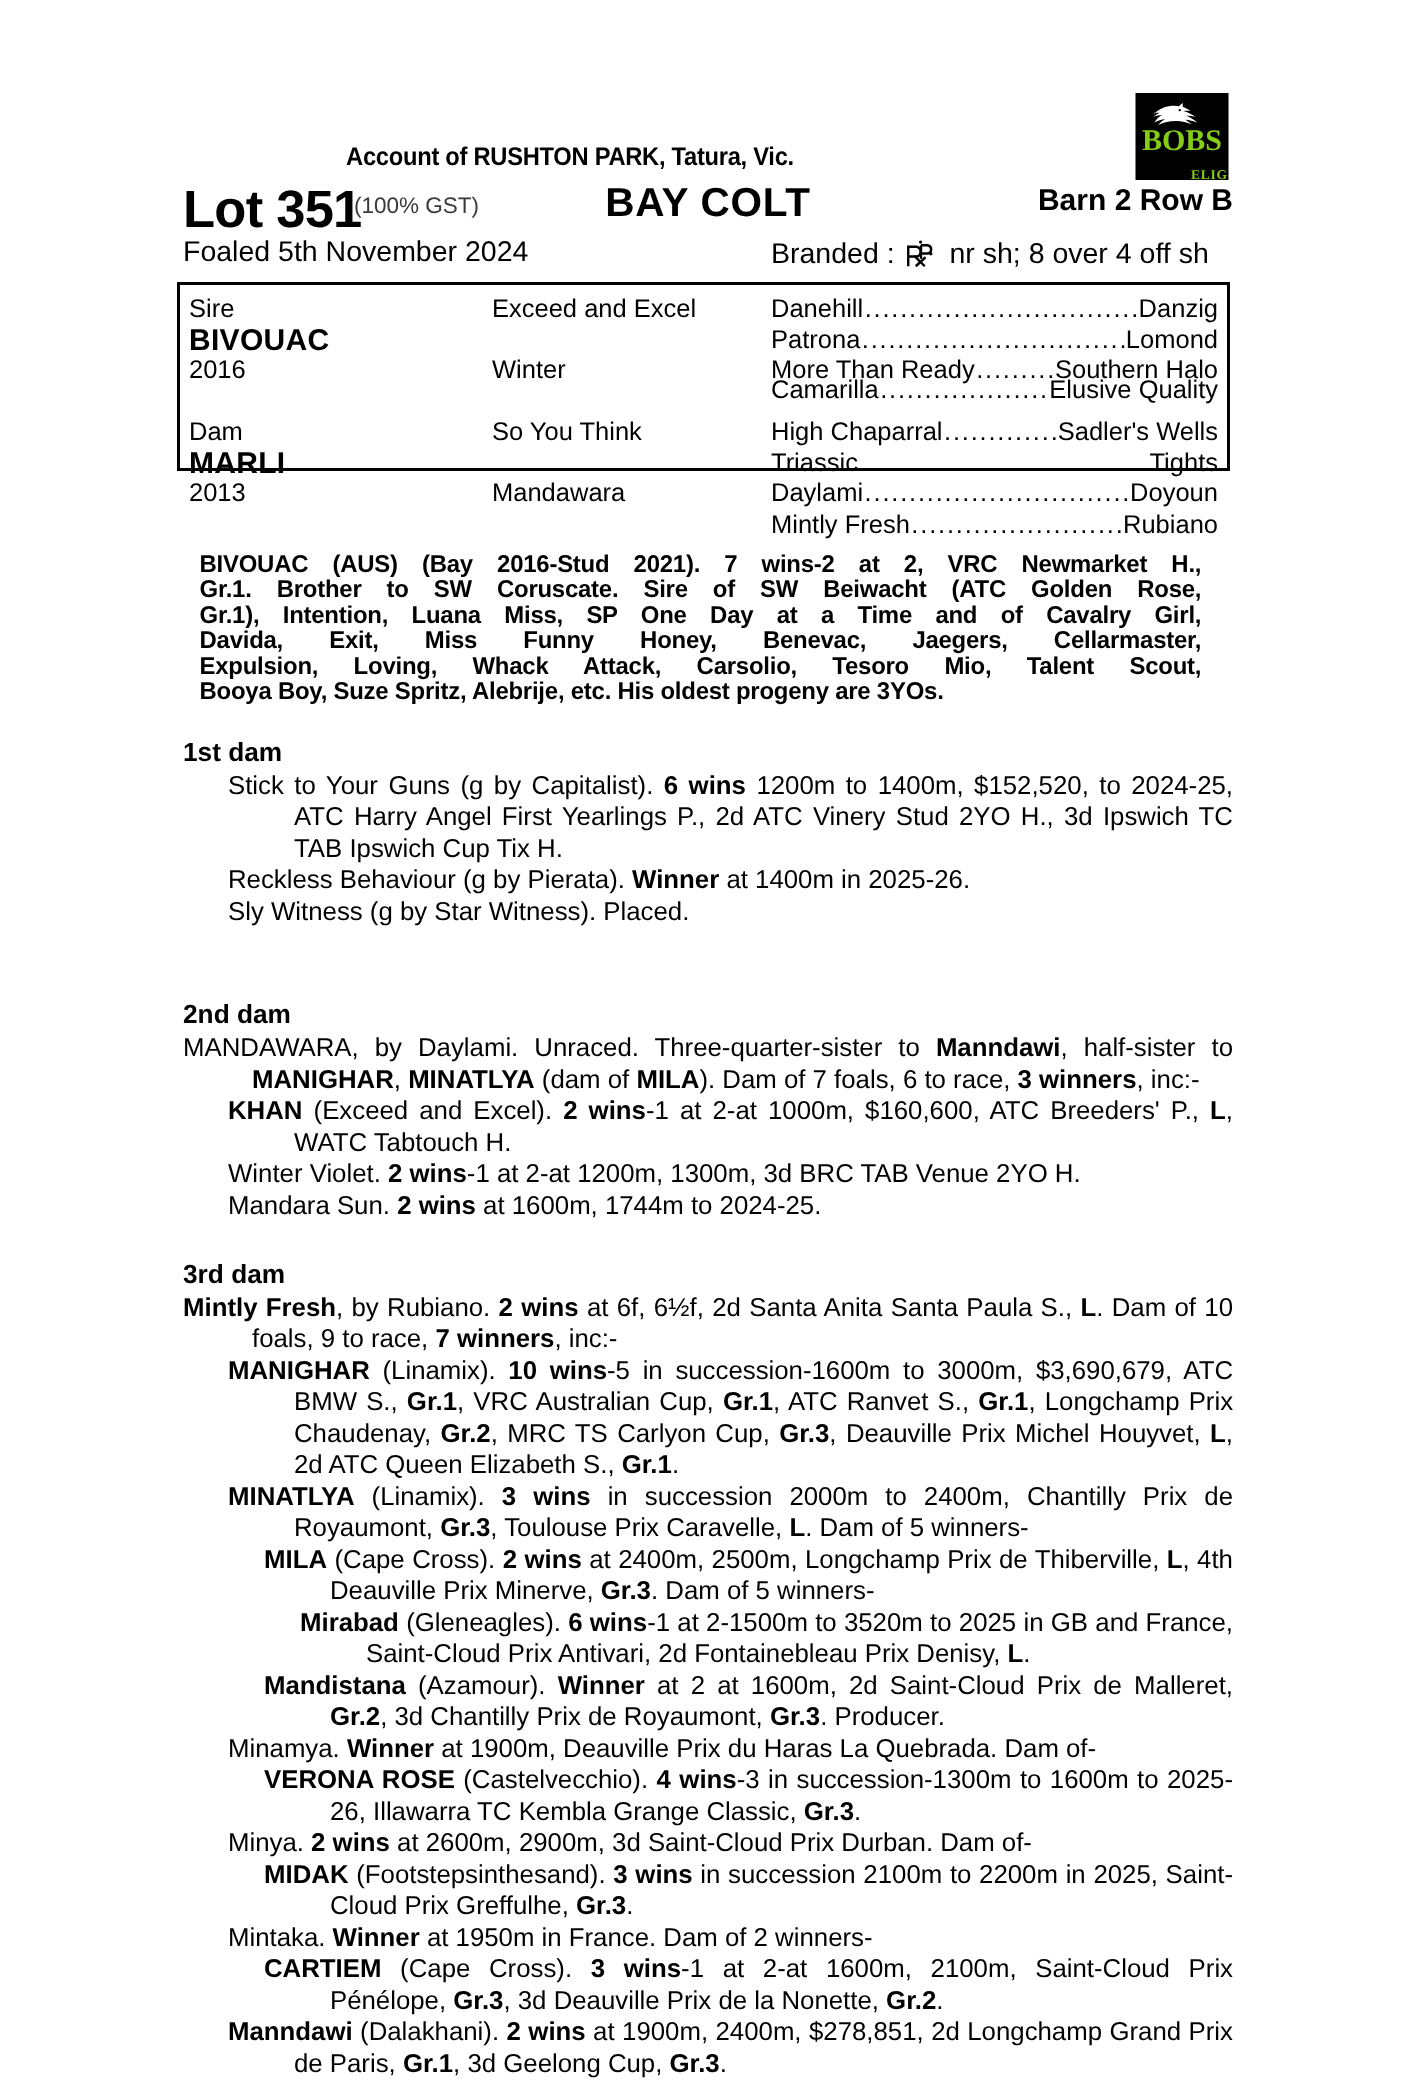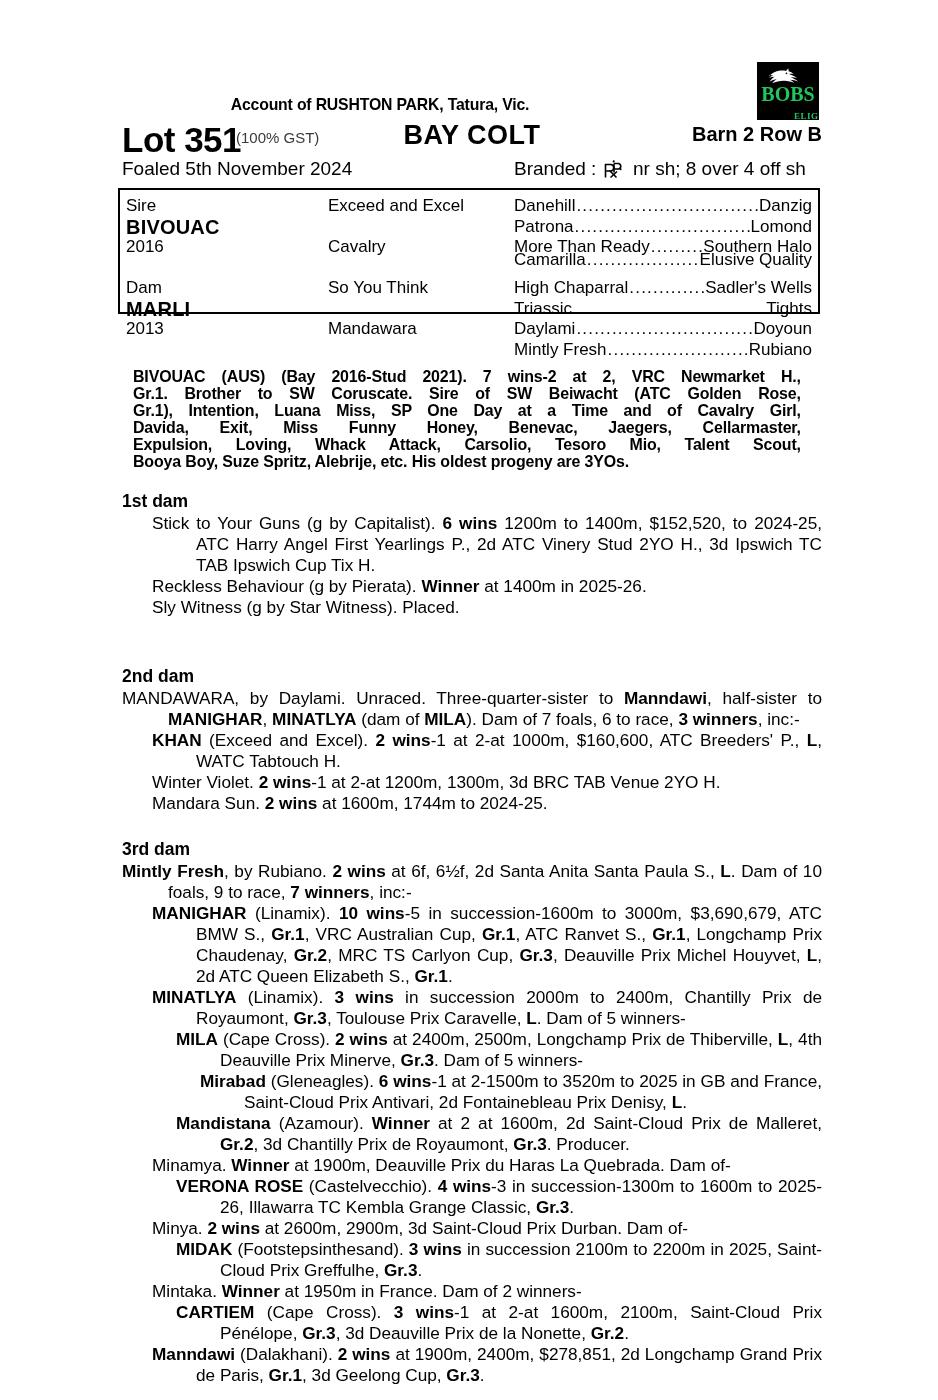--- a/index.html
+++ b/index.html
@@ -23,21 +23,21 @@
   }
 
   
   .bobs-logo {
     position: absolute;
     left: 757px;
     top: 62px;
     width: 62px;
     height: 58px;
     background: #000000;
-    color: #22c55e;
+    color: #84cc16;
     text-align: center;
     overflow: hidden;
   }
   .bobs-logo .horse {
     position: absolute;
     left: 50%;
     top: 5px;
     transform: translateX(-50%);
     width: 46px;
     height: 18px;
@@ -280,21 +280,21 @@
         <div class="ped-c1 ped-bold">BIVOUAC</div>
         <div class="ped-c2"></div>
         <div class="ped-c3">
           <span class="l">Patrona</span>
           <span class="dots">..........................................................................................</span>
           <span class="r">Lomond</span>
         </div>
       </div>
       <div class="ped-row" style="top: 44px;">
         <div class="ped-c1">2016</div>
-        <div class="ped-c2">Cavalry</div>
+        <div class="ped-c2">Winter</div>
         <div class="ped-c3">
           <span class="l">More Than Ready</span>
           <span class="dots">..........................................................................................</span>
           <span class="r">Southern Halo</span>
         </div>
       </div>
       <div class="ped-row" style="top: 57px;">
         <div class="ped-c1"></div>
         <div class="ped-c2"></div>
         <div class="ped-c3">

